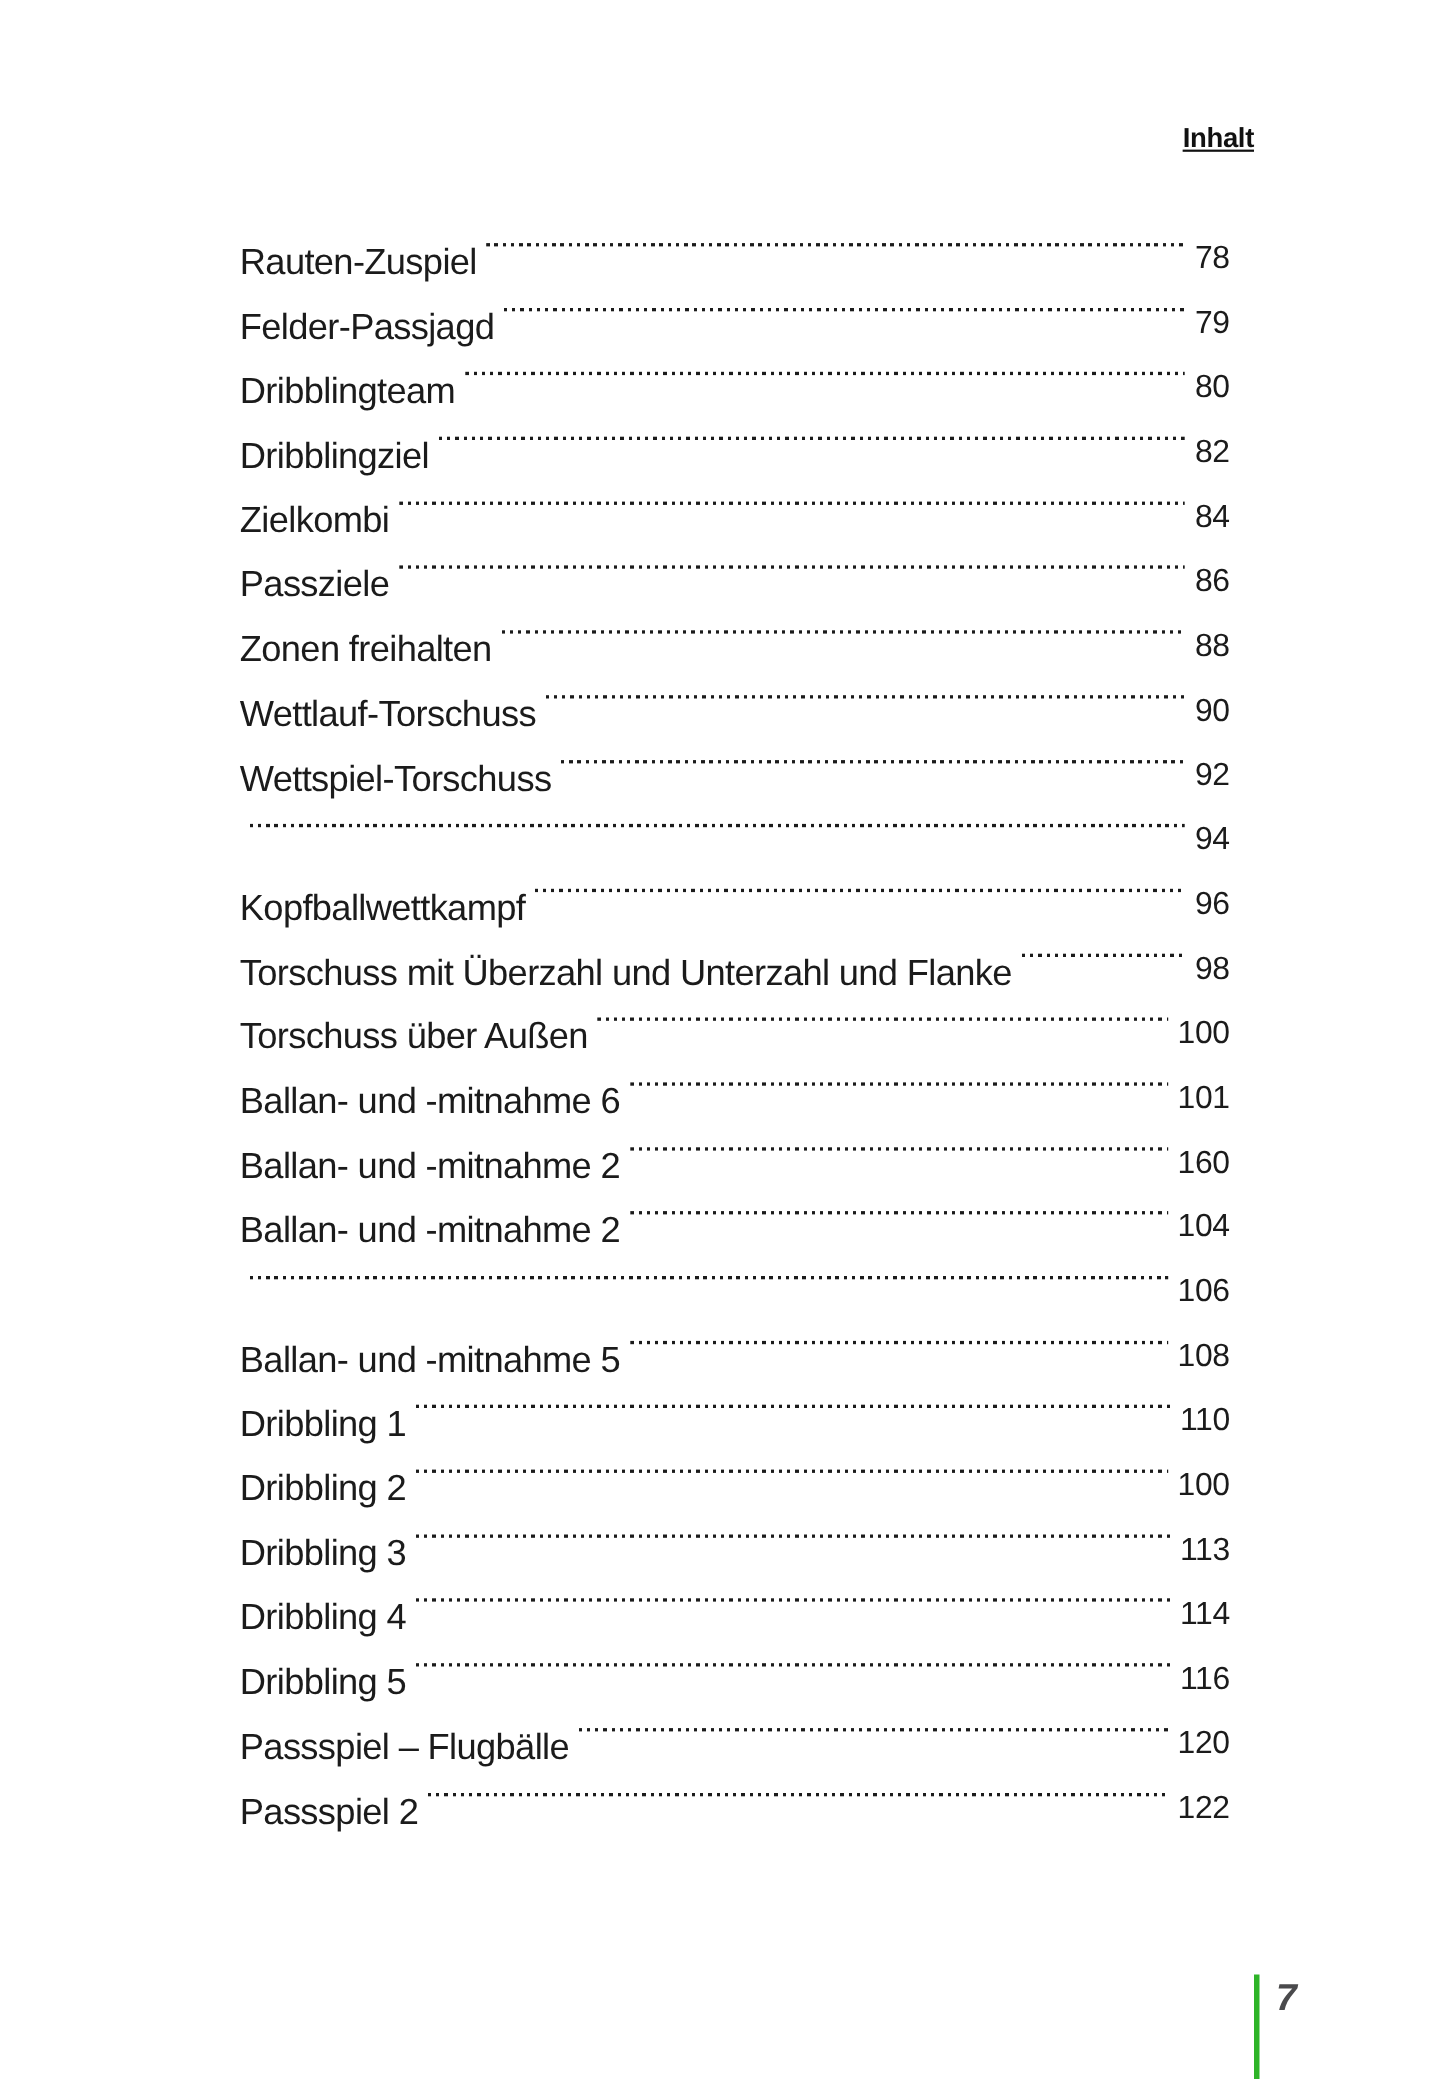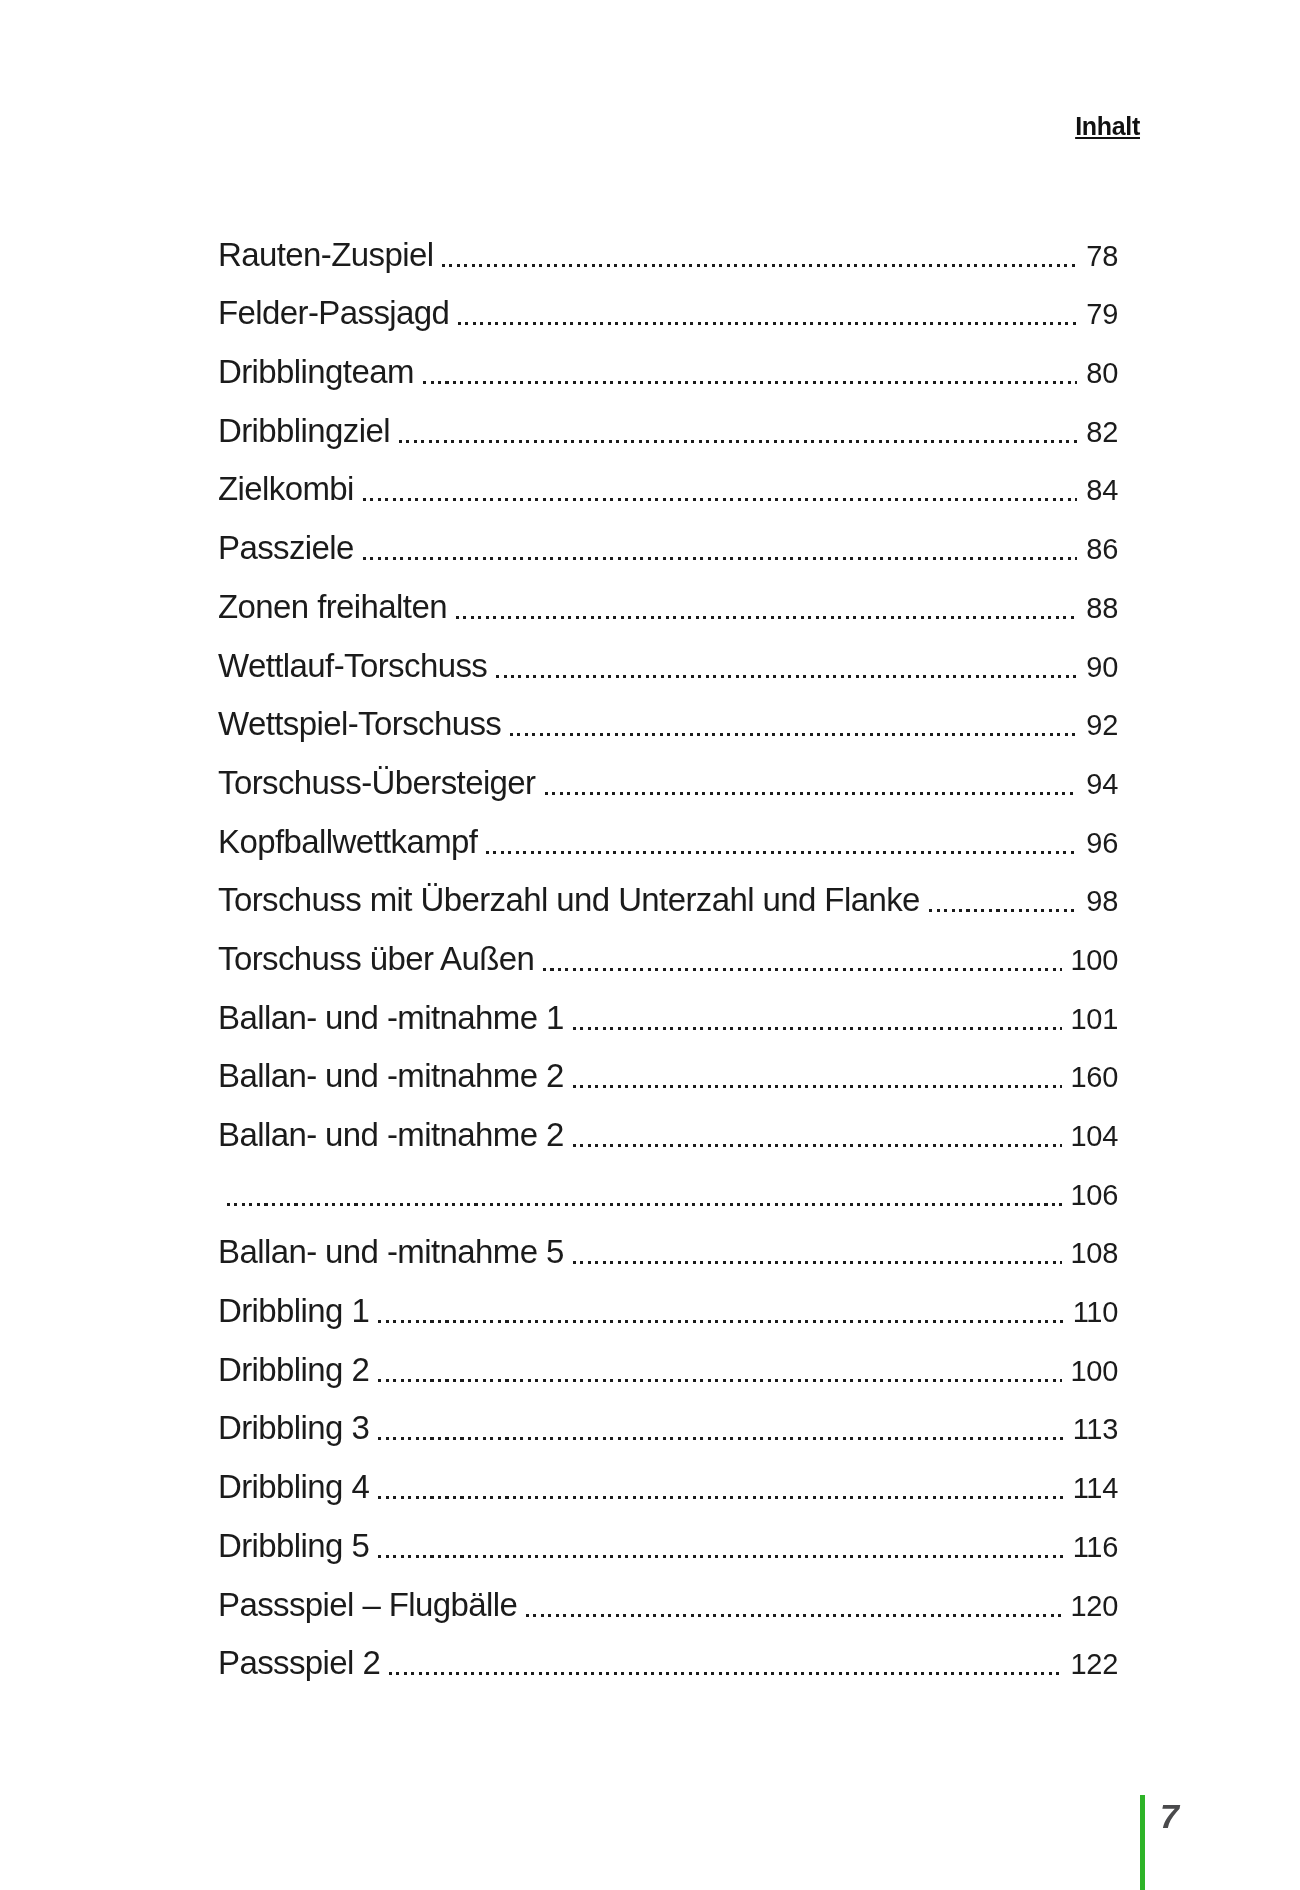--- a/index.html
+++ b/index.html
@@ -27,21 +27,21 @@
   .toc {
     position: absolute;
     left: 218px;
     top: 221px;
     width: 900px;
   }
 
   .toc-row {
     height: 58.7px;
     display: flex;
-    align-items: flex-end;
+    align-items: flex-start;
     padding-bottom: 9px;
     box-sizing: border-box;
   }
 
   .toc-title {
     font-size: 33px;
     line-height: 1;
     color: #1b1b1b;
     letter-spacing: -0.6px;
     white-space: nowrap;
@@ -140,21 +140,20 @@
     <span class="toc-page">90</span>
   </div>
 
   <div class="toc-row">
     <span class="toc-title">Wettspiel-Torschuss</span>
     <span class="toc-leader"></span>
     <span class="toc-page">92</span>
   </div>
 
   <div class="toc-row">
-    <span class="toc-title">Torschuss-Übersteiger</span>
     <span class="toc-leader"></span>
     <span class="toc-page">94</span>
   </div>
 
   <div class="toc-row">
     <span class="toc-title">Kopfballwettkampf</span>
     <span class="toc-leader"></span>
     <span class="toc-page">96</span>
   </div>
 
@@ -164,21 +163,21 @@
     <span class="toc-page">98</span>
   </div>
 
   <div class="toc-row">
     <span class="toc-title">Torschuss über Außen</span>
     <span class="toc-leader"></span>
     <span class="toc-page">100</span>
   </div>
 
   <div class="toc-row">
-    <span class="toc-title">Ballan- und -mitnahme 1</span>
+    <span class="toc-title">Ballan- und -mitnahme 6</span>
     <span class="toc-leader"></span>
     <span class="toc-page">101</span>
   </div>
 
   <div class="toc-row">
     <span class="toc-title">Ballan- und -mitnahme 2</span>
     <span class="toc-leader"></span>
     <span class="toc-page">160</span>
   </div>
 

